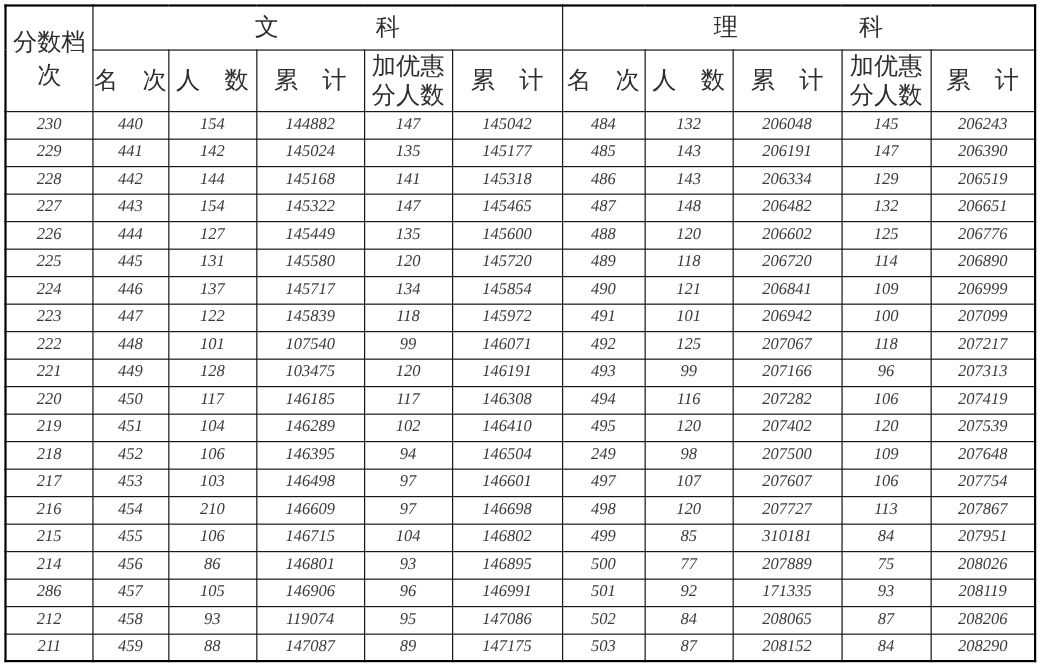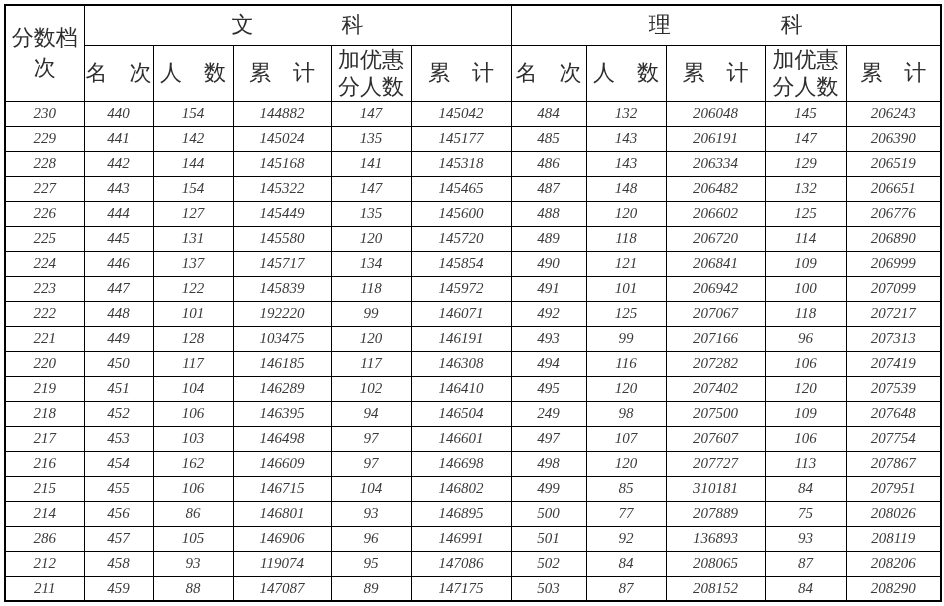--- a/index.html
+++ b/index.html
@@ -204,21 +204,21 @@
           <td>491</td>
           <td>101</td>
           <td>206942</td>
           <td>100</td>
           <td>207099</td>
         </tr>
         <tr>
           <td>222</td>
           <td>448</td>
           <td>101</td>
-          <td>192220</td>
+          <td>107540</td>
           <td>99</td>
           <td>146071</td>
           <td>492</td>
           <td>125</td>
           <td>207067</td>
           <td>118</td>
           <td>207217</td>
         </tr>
         <tr>
           <td>221</td>
@@ -281,21 +281,21 @@
           <td>146601</td>
           <td>497</td>
           <td>107</td>
           <td>207607</td>
           <td>106</td>
           <td>207754</td>
         </tr>
         <tr>
           <td>216</td>
           <td>454</td>
-          <td>162</td>
+          <td>210</td>
           <td>146609</td>
           <td>97</td>
           <td>146698</td>
           <td>498</td>
           <td>120</td>
           <td>207727</td>
           <td>113</td>
           <td>207867</td>
         </tr>
         <tr>
@@ -326,21 +326,21 @@
         </tr>
         <tr>
           <td>286</td>
           <td>457</td>
           <td>105</td>
           <td>146906</td>
           <td>96</td>
           <td>146991</td>
           <td>501</td>
           <td>92</td>
-          <td>136893</td>
+          <td>171335</td>
           <td>93</td>
           <td>208119</td>
         </tr>
         <tr>
           <td>212</td>
           <td>458</td>
           <td>93</td>
           <td>119074</td>
           <td>95</td>
           <td>147086</td>

